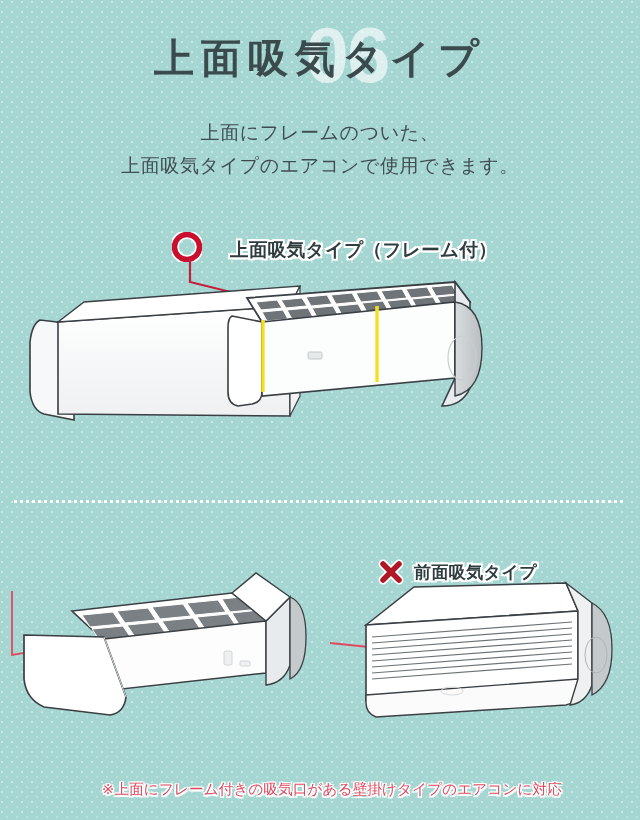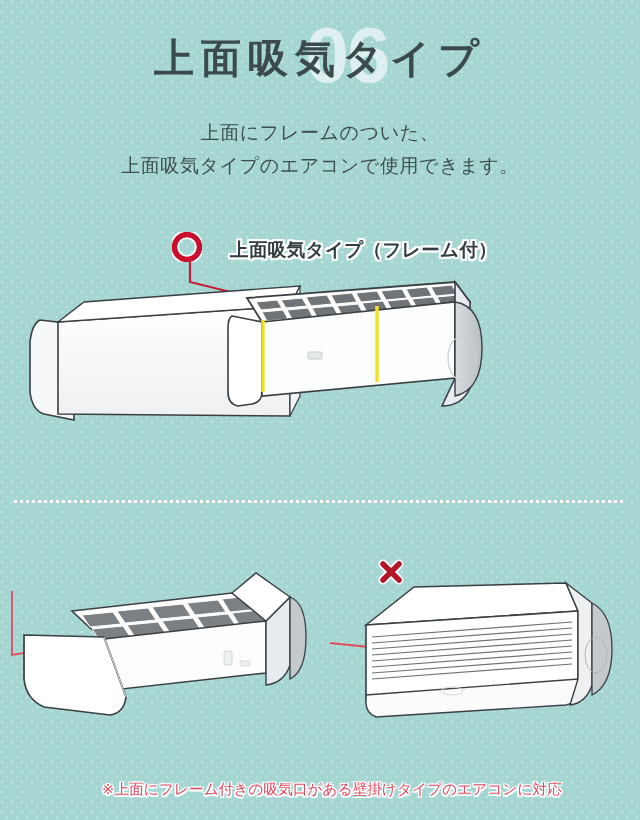--- a/index.html
+++ b/index.html
@@ -326,20 +326,21 @@
       <svg class="mark-x" viewBox="0 0 26 26">
         <g stroke="#ffffff" stroke-width="9" stroke-linecap="round">
           <line x1="5" y1="5" x2="21" y2="21"></line>
             <line x1="21" y1="5" x2="5" y2="21"></line>
         </g>
         <g stroke="#b01828" stroke-width="5.5" stroke-linecap="round">
           <line x1="5" y1="5" x2="21" y2="21"></line>
             <line x1="21" y1="5" x2="5" y2="21"></line>
         </g>
       </svg>
+      <div class="label-text ng-label-text">前面吸気タイプ</div>
     </div>
 
     <svg class="scene" width="310" height="190" viewBox="0 0 310 190">
 
       <line x1="0" y1="98" x2="78" y2="106" stroke="#e04a60" stroke-width="1.8"></line>
 
       <path d="M36,80 L84,42 L236,38 L248,66 z" fill="#ffffff" stroke="#3a3f44" stroke-width="1.5"></path>
 
       <path d="M36,80 L248,66 L248,140 L36,156 z" fill="#ffffff" stroke="#3a3f44" stroke-width="1.6"></path>
       <g stroke="#6e7376" stroke-width="1.15">

